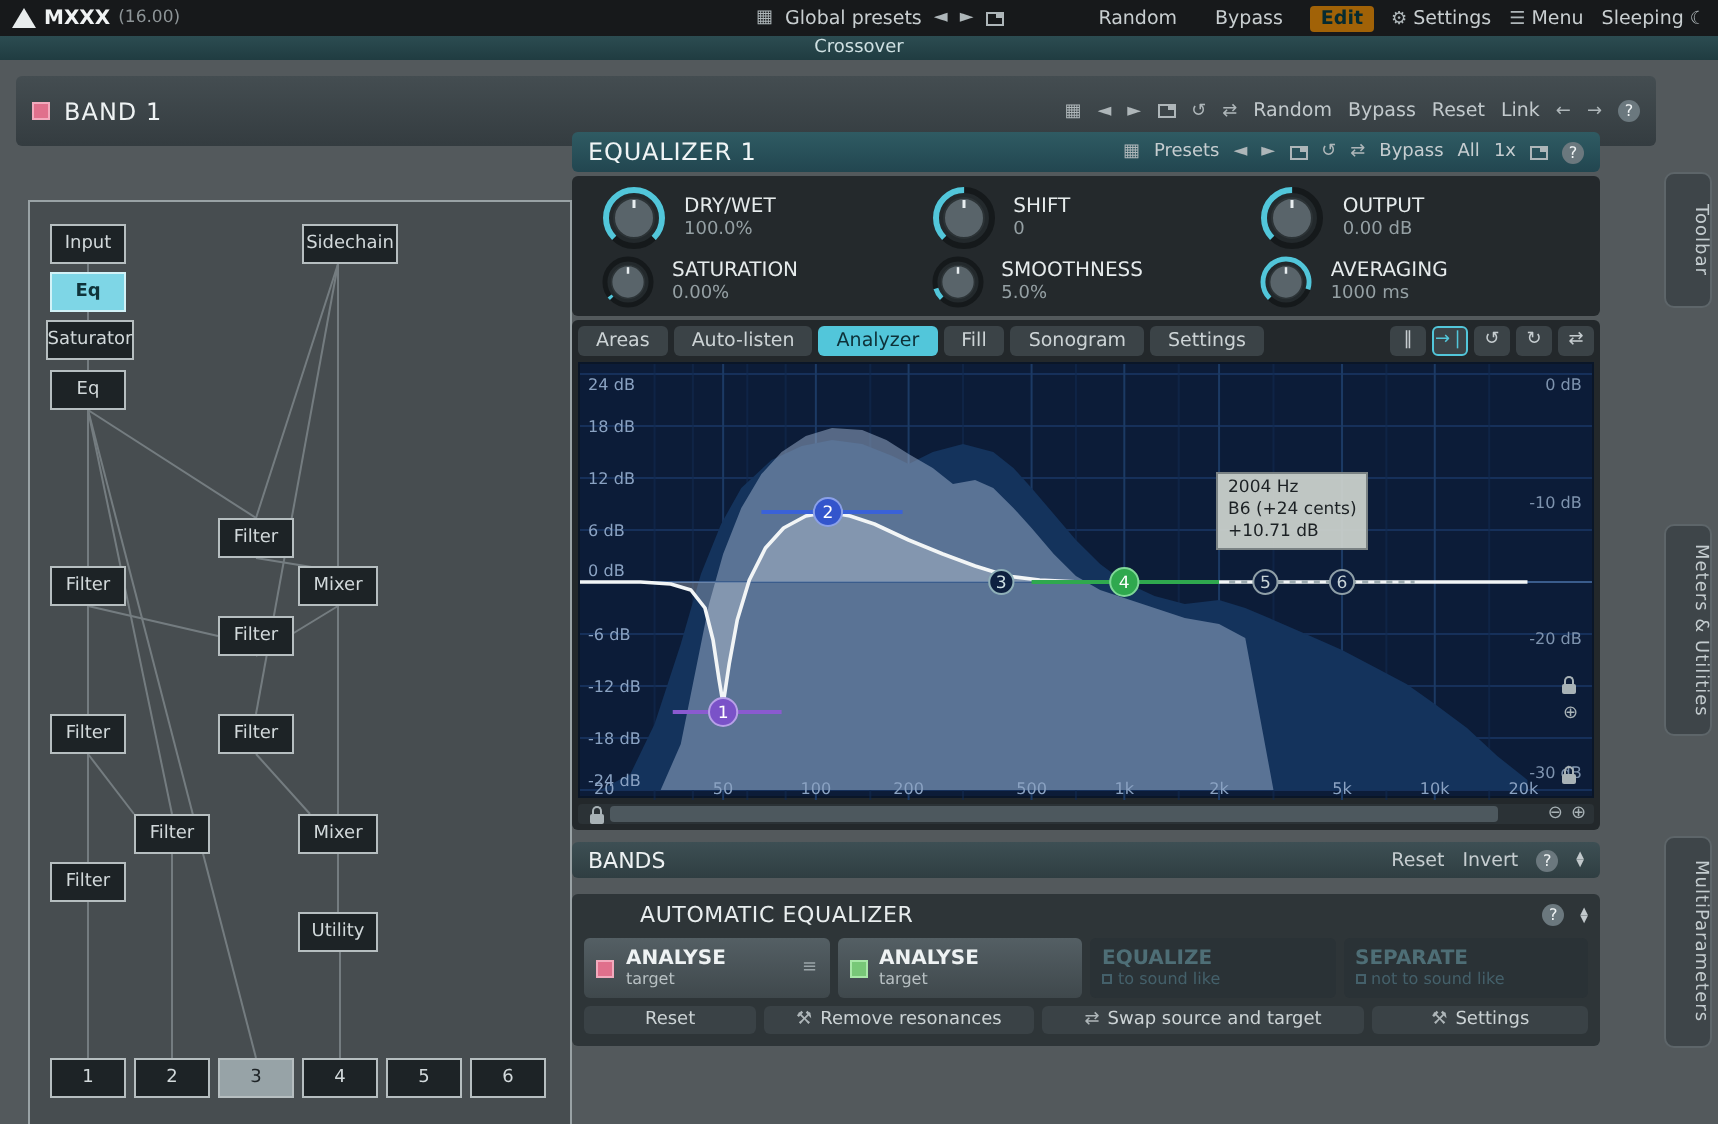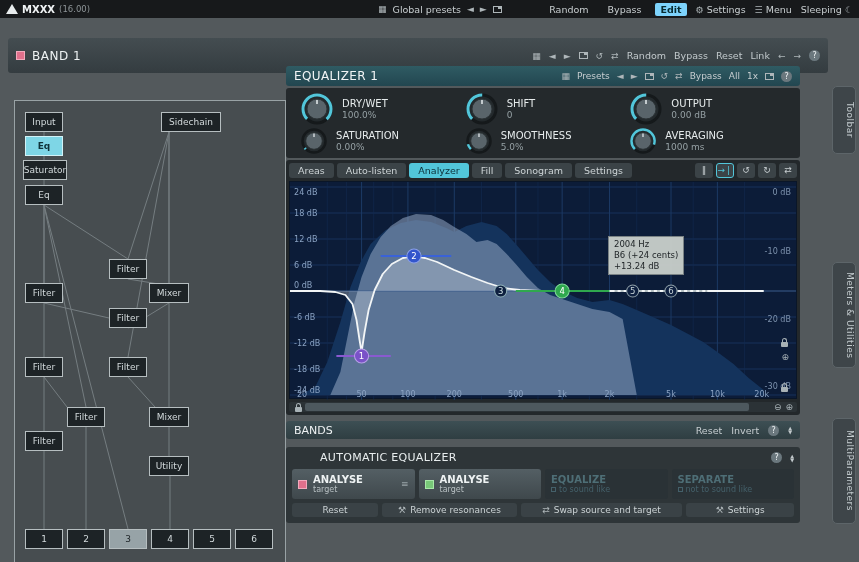--- a/index.html
+++ b/index.html
@@ -9,21 +9,21 @@
 
 
 .topbar{position:absolute;top:0;left:0;right:0;height:18px;background:#17191b;display:flex;align-items:center;padding:0 6px;gap:5px;font-size:9.5px;color:#c8ced0;}
 .tb-left{display:flex;align-items:center;gap:4px;}
 .logo-tri{width:0;height:0;border-left:6px solid transparent;border-right:6px solid transparent;border-bottom:10px solid #e8eced;display:inline-block;}
 .tb-title{font-weight:bold;color:#f0f3f4;font-size:10px;}
 .tb-ver{color:#8d9497;font-size:8.5px;}
 .tb-center{position:absolute;left:378px;display:flex;align-items:center;gap:6px;}
 .tb-right{margin-left:auto;display:flex;align-items:center;gap:9px;}
 .chip{padding:1px 5px;border-radius:2px;}
-.chip.active{background:#7dd3fc;color:#072b30;font-weight:bold;}
+.chip.active{background:#a16207;color:#072b30;font-weight:bold;}
 .glyph{color:#aeb6b9;font-size:9px;}
 .ico-win{display:inline-block;width:9px;height:7px;border:1px solid #aeb6b9;position:relative;}
 .ico-win::after{content:"";position:absolute;right:0;top:0;width:3px;height:2px;background:#aeb6b9;}
 
 
 .crossbar{position:absolute;top:18px;left:0;right:0;height:12px;background:linear-gradient(#2c4c51,#203c41);text-align:center;font-size:9px;color:#cfe0e2;line-height:12px;}
 
 
 .band-header{position:absolute;top:38px;left:8px;width:820px;height:35px;background:linear-gradient(#444d51,#343c40);border-radius:3px;display:flex;align-items:center;padding:0 8px;gap:7px;}
 .band-title{font-size:12px;color:#eef2f3;letter-spacing:.5px;}
@@ -116,20 +116,21 @@
     <div class="tb-right">
       <span class="chip">Random</span>
       <span class="chip">Bypass</span>
       <span class="chip active">Edit</span>
       <span><span class="glyph">⚙</span> <span>Settings</span></span>
       <span><span class="glyph">☰</span> <span>Menu</span></span>
       <span><span>Sleeping</span> <span class="glyph">☾</span></span>
     </div>
   </div>
 
+  <div class="crossbar">Crossover</div>
 
   <div class="band-header">
     <span class="swatch" style="background:#e0708c"></span>
     <span class="band-title">BAND 1</span>
     <div class="hdr-icons">
       <span class="glyph">▦</span>
       <span class="glyph">◄</span>
       <span class="glyph">►</span>
       <span class="ico-win"></span>
       <span class="glyph">↺</span>
@@ -165,21 +166,21 @@
           <line x1="29" y1="276" x2="52" y2="306"></line>
         <line x1="113" y1="276" x2="140" y2="306"></line>
           <line x1="71" y1="326" x2="71" y2="428"></line>
         <line x1="29" y1="350" x2="29" y2="428"></line>
           <line x1="29" y1="276" x2="29" y2="330"></line>
         <line x1="154" y1="326" x2="154" y2="355"></line>
           <line x1="155" y1="375" x2="155" y2="428"></line>
       </g>
     </svg>
     <div class="nbox" style="left:10px;top:11px;width:38px">Input</div>
-    <div class="nbox" style="left:146px;top:11px;width:60px">Sidechain</div>
+    <div class="nbox" style="left:136px;top:11px;width:48px">Sidechain</div>
     <div class="nbox sel" style="left:10px;top:35px;width:38px">Eq</div>
     <div class="nbox" style="left:8px;top:59px;width:44px">Saturator</div>
     <div class="nbox" style="left:10px;top:84px;width:38px">Eq</div>
     <div class="nbox" style="left:94px;top:158px;width:38px">Filter</div>
     <div class="nbox" style="left:10px;top:182px;width:38px">Filter</div>
     <div class="nbox" style="left:134px;top:182px;width:40px">Mixer</div>
     <div class="nbox" style="left:94px;top:207px;width:38px">Filter</div>
     <div class="nbox" style="left:10px;top:256px;width:38px">Filter</div>
     <div class="nbox" style="left:94px;top:256px;width:38px">Filter</div>
     <div class="nbox" style="left:52px;top:306px;width:38px">Filter</div>
@@ -398,21 +399,21 @@
             <text x="270" y="215">1k</text>
             <text x="317" y="215">2k</text>
             <text x="378" y="215">5k</text>
             <text x="424" y="215">10k</text>
             <text x="468" y="215">20k</text>
           </g>
         </svg>
         <div class="tooltip">
           <div>2004 Hz</div>
           <div>B6 (+24 cents)</div>
-          <div>+13.24 dB</div>
+          <div>+10.71 dB</div>
         </div>
         <span class="ico-lock" style="right:8px;top:160px"></span>
         <span class="plot-zoomin" style="right:7px;top:170px">⊕</span>
         <span class="ico-lock" style="right:8px;bottom:6px"></span>
       </div>
 
       <div class="gscroll">
         <span class="ico-lock gs-lock" style="position:relative"></span>
         <span class="gs-handle"></span>
         <span class="gs-icons">

